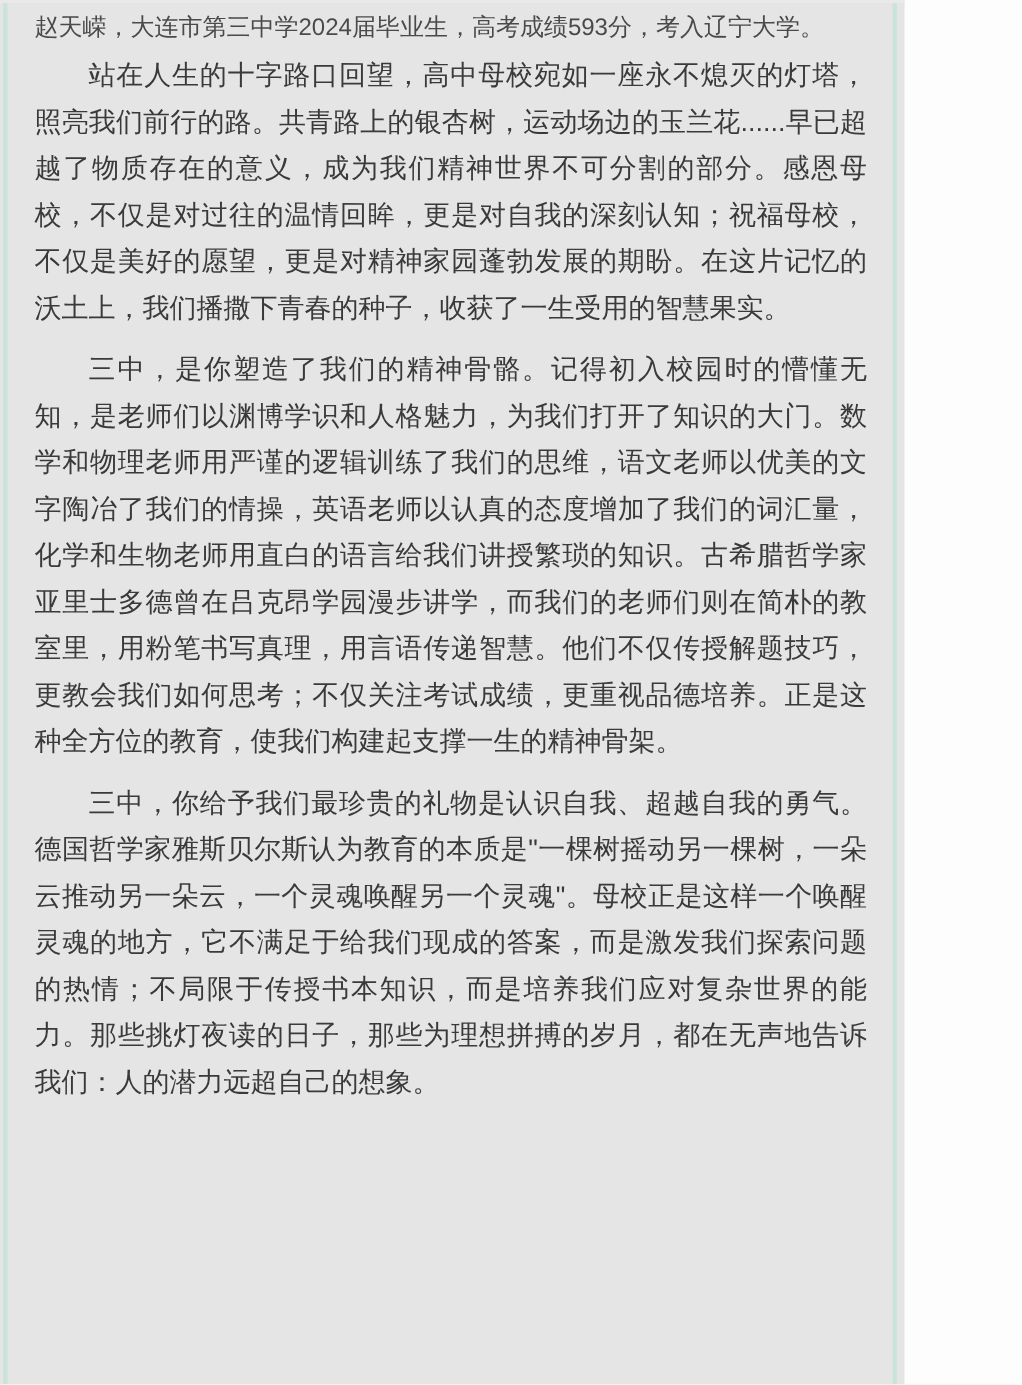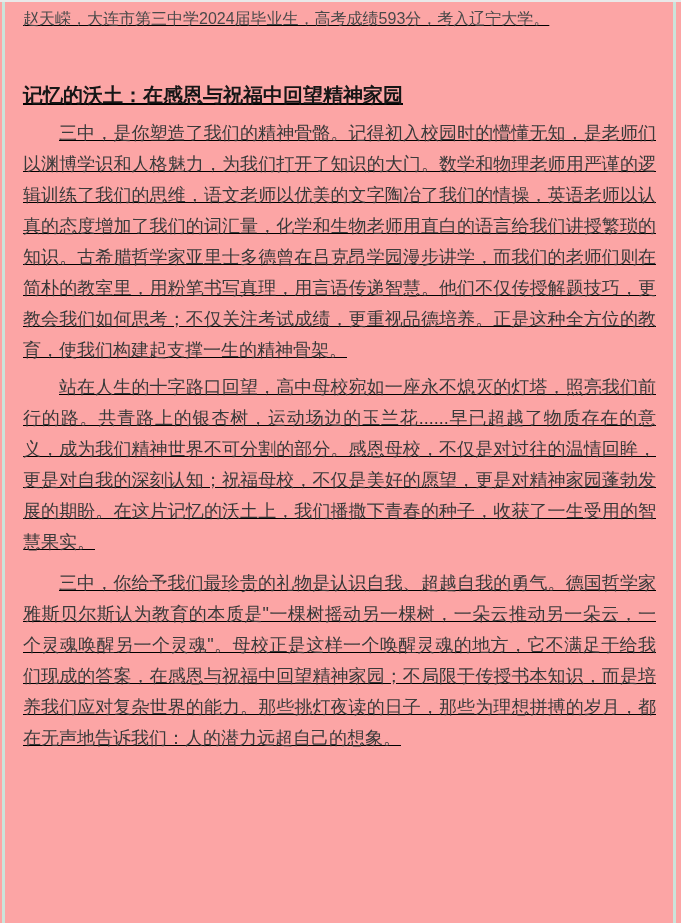--- a/index.html
+++ b/index.html
@@ -3,27 +3,26 @@
 <meta charset="utf-8">
 <style>
   html, body {
     margin: 0;
     padding: 0;
     background: #fdfdfd;
     font-family: "Liberation Sans", "DejaVu Sans", sans-serif;
   }
   .frame {
     position: relative;
-    width: 681px;
+    width: 603px;
     height: 923px;
-    background: #fca5a5;
+    background: #e5e5e5;
     box-sizing: border-box;
     border-top: 2px solid var(--top-strip, #e9e9e9);
     overflow: hidden;
-    text-decoration: underline;
   }
   .edge {
     position: absolute;
     top: 0;
     bottom: 0;
     width: 3px;
     background: var(--frame-border, #cbe4da);
   }
   .edge-left  { left: 2px; }
   .edge-right { right: 5px; }
@@ -58,22 +57,21 @@
 </head>
 <body>
 
 <div class="frame">
   <div class="edge edge-left"></div>
   <div class="edge edge-right"></div>
 
   <div class="content">
     <p class="byline">赵天嵘，大连市第三中学2024届毕业生，高考成绩593分，考入辽宁大学。</p>
 
-    <h1 class="title">记忆的沃土：在感恩与祝福中回望精神家园</h1>
 
     <div>
+      <p class="para first">站在人生的十字路口回望，高中母校宛如一座永不熄灭的灯塔，照亮我们前行的路。共青路上的银杏树，运动场边的玉兰花......早已超越了物质存在的意义，成为我们精神世界不可分割的部分。感恩母校，不仅是对过往的温情回眸，更是对自我的深刻认知；祝福母校，不仅是美好的愿望，更是对精神家园蓬勃发展的期盼。在这片记忆的沃土上，我们播撒下青春的种子，收获了一生受用的智慧果实。</p>
       <p class="para">三中，是你塑造了我们的精神骨骼。记得初入校园时的懵懂无知，是老师们以渊博学识和人格魅力，为我们打开了知识的大门。数学和物理老师用严谨的逻辑训练了我们的思维，语文老师以优美的文字陶冶了我们的情操，英语老师以认真的态度增加了我们的词汇量，化学和生物老师用直白的语言给我们讲授繁琐的知识。古希腊哲学家亚里士多德曾在吕克昂学园漫步讲学，而我们的老师们则在简朴的教室里，用粉笔书写真理，用言语传递智慧。他们不仅传授解题技巧，更教会我们如何思考；不仅关注考试成绩，更重视品德培养。正是这种全方位的教育，使我们构建起支撑一生的精神骨架。</p>
-      <p class="para first">站在人生的十字路口回望，高中母校宛如一座永不熄灭的灯塔，照亮我们前行的路。共青路上的银杏树，运动场边的玉兰花......早已超越了物质存在的意义，成为我们精神世界不可分割的部分。感恩母校，不仅是对过往的温情回眸，更是对自我的深刻认知；祝福母校，不仅是美好的愿望，更是对精神家园蓬勃发展的期盼。在这片记忆的沃土上，我们播撒下青春的种子，收获了一生受用的智慧果实。</p>
-      <p class="para">三中，你给予我们最珍贵的礼物是认识自我、超越自我的勇气。德国哲学家雅斯贝尔斯认为教育的本质是"一棵树摇动另一棵树，一朵云推动另一朵云，一个灵魂唤醒另一个灵魂"。母校正是这样一个唤醒灵魂的地方，它不满足于给我们现成的答案，在感恩与祝福中回望精神家园；不局限于传授书本知识，而是培养我们应对复杂世界的能力。那些挑灯夜读的日子，那些为理想拼搏的岁月，都在无声地告诉我们：人的潜力远超自己的想象。</p>
+      <p class="para">三中，你给予我们最珍贵的礼物是认识自我、超越自我的勇气。德国哲学家雅斯贝尔斯认为教育的本质是"一棵树摇动另一棵树，一朵云推动另一朵云，一个灵魂唤醒另一个灵魂"。母校正是这样一个唤醒灵魂的地方，它不满足于给我们现成的答案，而是激发我们探索问题的热情；不局限于传授书本知识，而是培养我们应对复杂世界的能力。那些挑灯夜读的日子，那些为理想拼搏的岁月，都在无声地告诉我们：人的潜力远超自己的想象。</p>
 
     </div>
   </div>
 </div>
 
 </body></html>

